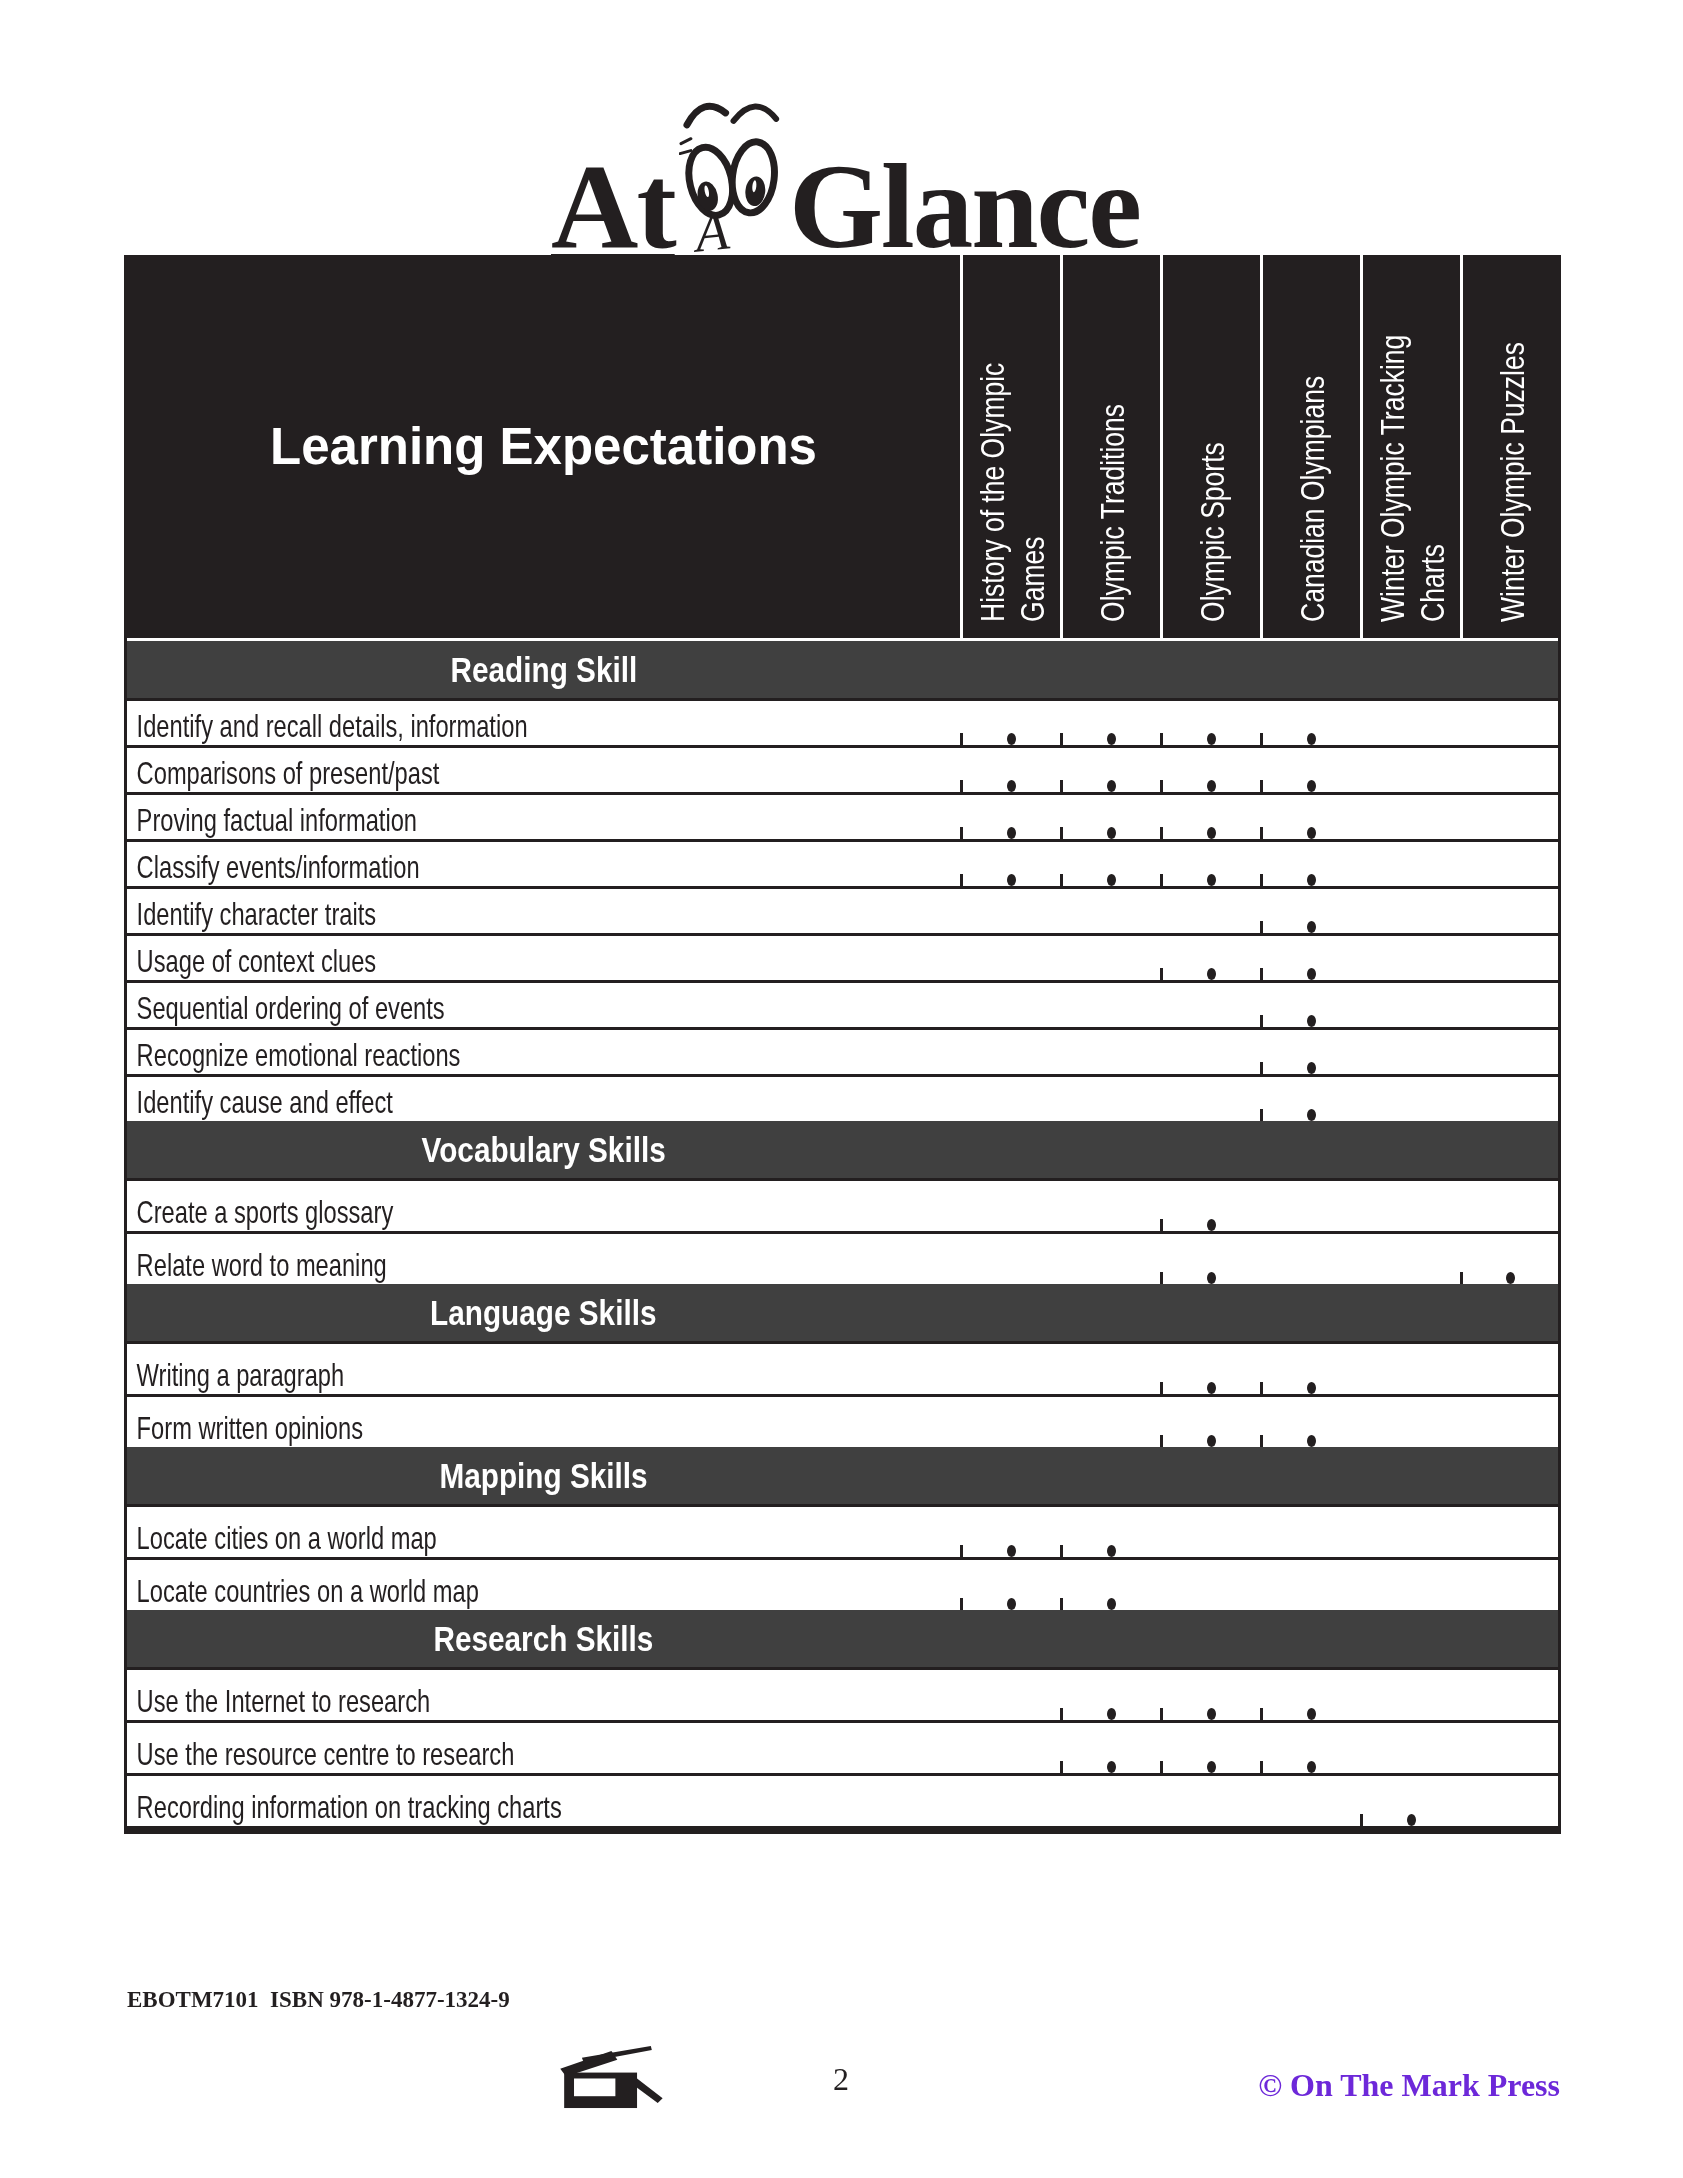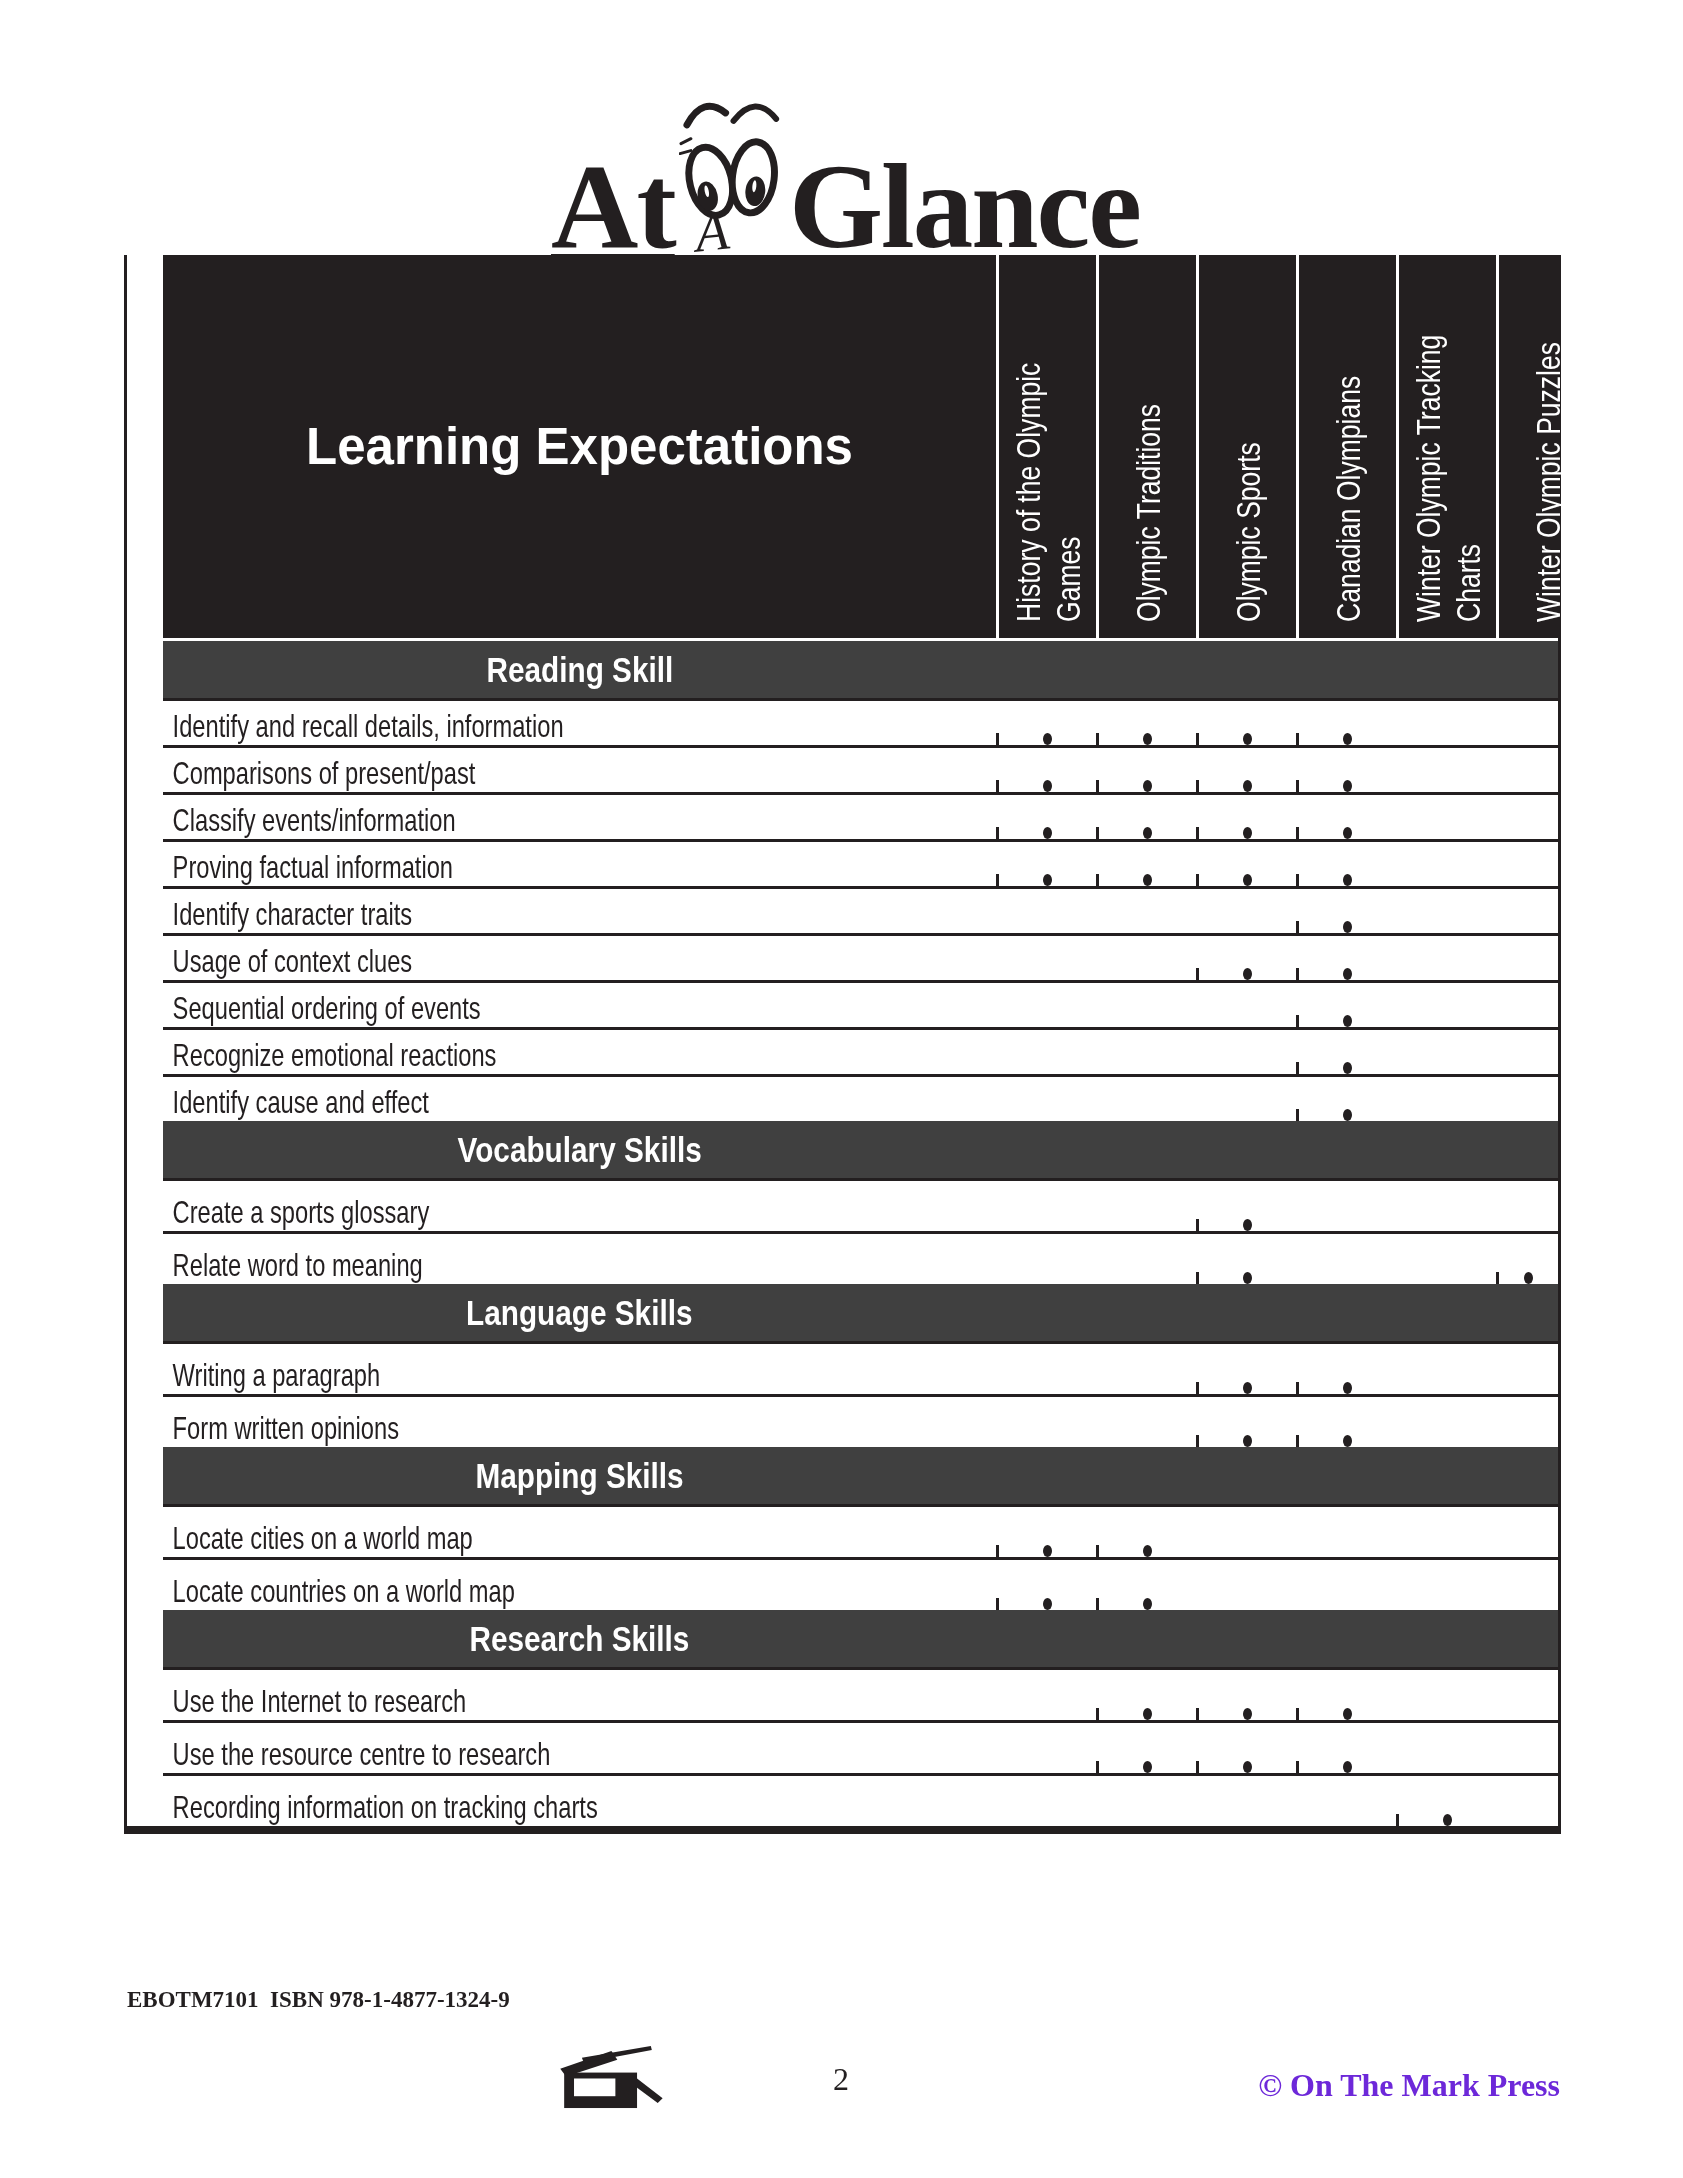--- a/index.html
+++ b/index.html
@@ -17,21 +17,20 @@
   #eyes-logo{position:absolute;left:679px;top:89px;width:113px;height:145px;}
   #eye-letter-a{
     position:absolute;left:695px;top:204px;font-family:"Liberation Serif",serif;
     font-style:italic;font-size:55px;line-height:1;transform:rotate(-6deg);color:#231f20;
   }
   
   #matrix{
     position:absolute;left:124px;top:255px;width:1437px;box-sizing:border-box;
     border-left:3px solid #231f20;border-right:3px solid #231f20;border-bottom:8px solid #231f20;
     background:#ffffff;
-    padding-left:36px;
   }
   .thead{height:383px;background:#231f20;display:flex;}
   .lehead{flex:0 0 833px;display:flex;align-items:center;justify-content:center;}
   .lehead span{color:#fff;font-weight:bold;font-size:51px;white-space:nowrap;}
   .colhead{flex:0 0 100px;box-sizing:border-box;border-left:3px solid #ffffff;position:relative;height:383px;overflow:visible;}
   .colhead:last-child{flex:1;}
   .rot{
     position:absolute;left:0;top:0;width:383px;height:97px;box-sizing:border-box;
     transform-origin:0 0;transform:translateY(383px) rotate(-90deg);
     display:flex;flex-direction:column;justify-content:center;padding-left:16px;
@@ -171,40 +170,40 @@
             <div class="dot"></div>
           </div>
           <div class="dotcell">
             <div class="dot"></div>
           </div>
           <div class="dotcell"></div>
           <div class="dotcell"></div>
         </div>
         <div class="row">
           <div class="rowlabel">
+            <span>Proving factual information</span>
+          </div>
+          <div class="dotcell">
+            <div class="dot"></div>
+          </div>
+          <div class="dotcell">
+            <div class="dot"></div>
+          </div>
+          <div class="dotcell">
+            <div class="dot"></div>
+          </div>
+          <div class="dotcell">
+            <div class="dot"></div>
+          </div>
+          <div class="dotcell"></div>
+          <div class="dotcell"></div>
+        </div>
+        <div class="row">
+          <div class="rowlabel">
             <span>Classify events/information</span>
-          </div>
-          <div class="dotcell">
-            <div class="dot"></div>
-          </div>
-          <div class="dotcell">
-            <div class="dot"></div>
-          </div>
-          <div class="dotcell">
-            <div class="dot"></div>
-          </div>
-          <div class="dotcell">
-            <div class="dot"></div>
-          </div>
-          <div class="dotcell"></div>
-          <div class="dotcell"></div>
-        </div>
-        <div class="row">
-          <div class="rowlabel">
-            <span>Proving factual information</span>
           </div>
           <div class="dotcell">
             <div class="dot"></div>
           </div>
           <div class="dotcell">
             <div class="dot"></div>
           </div>
           <div class="dotcell">
             <div class="dot"></div>
           </div>

